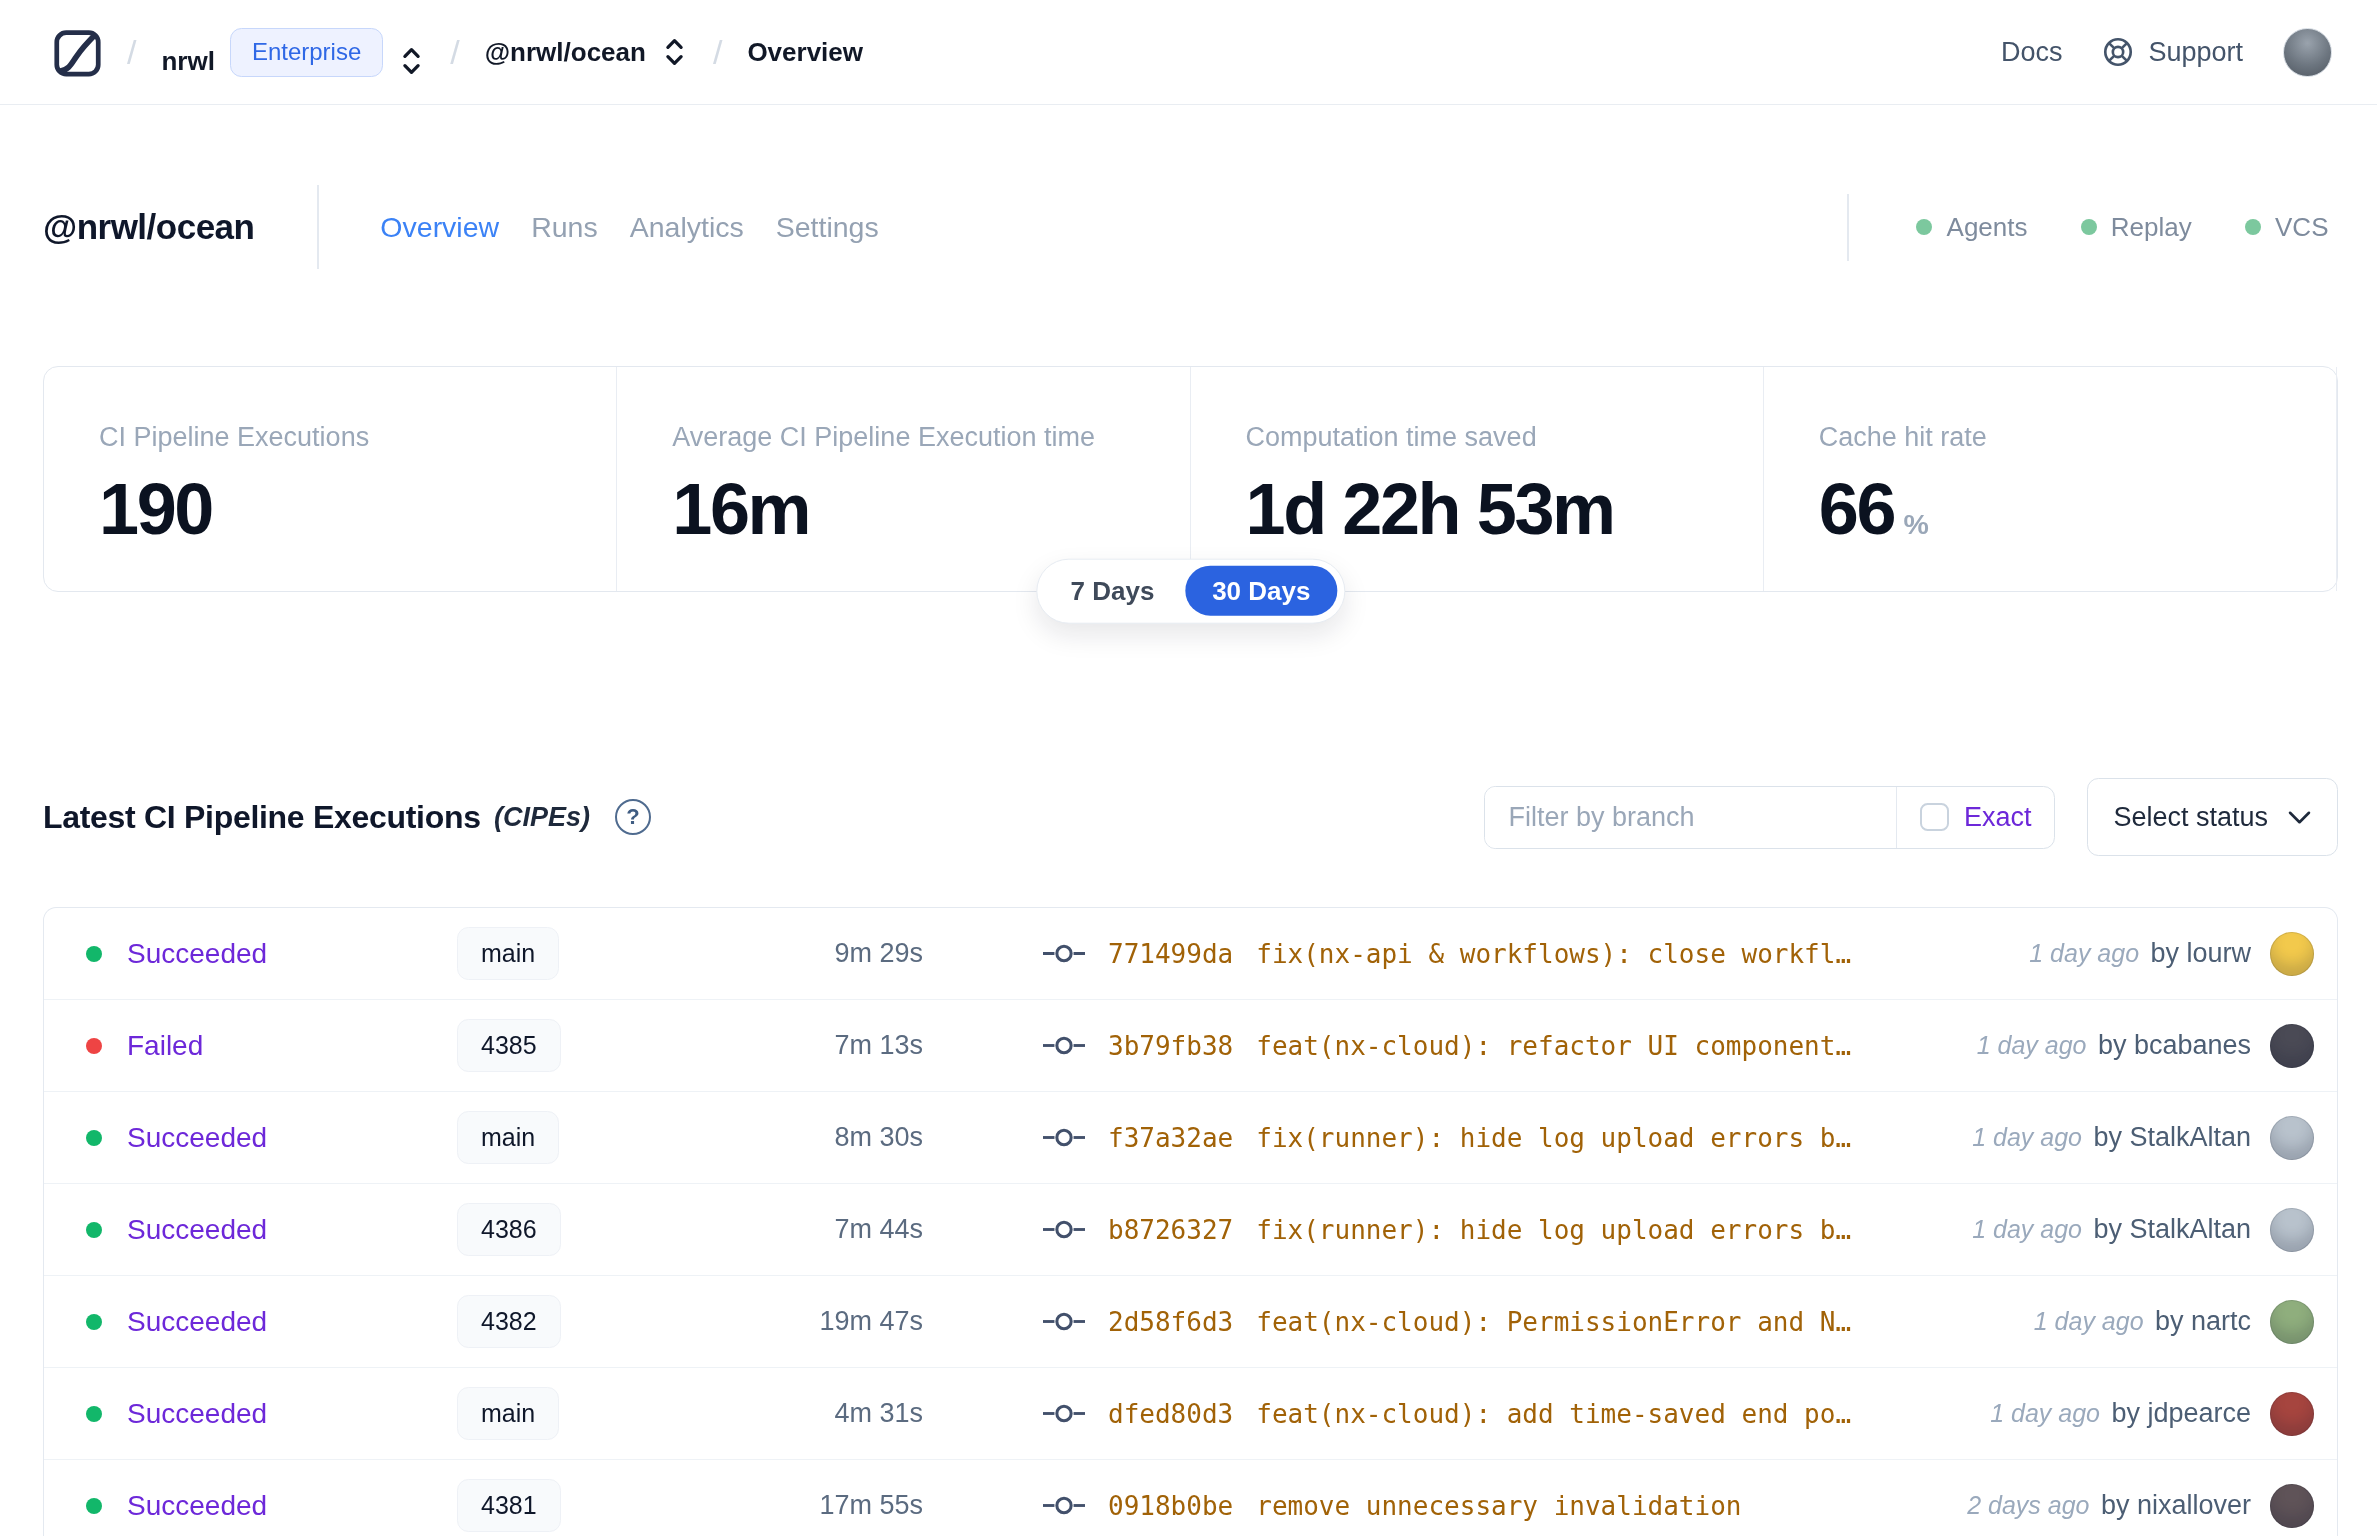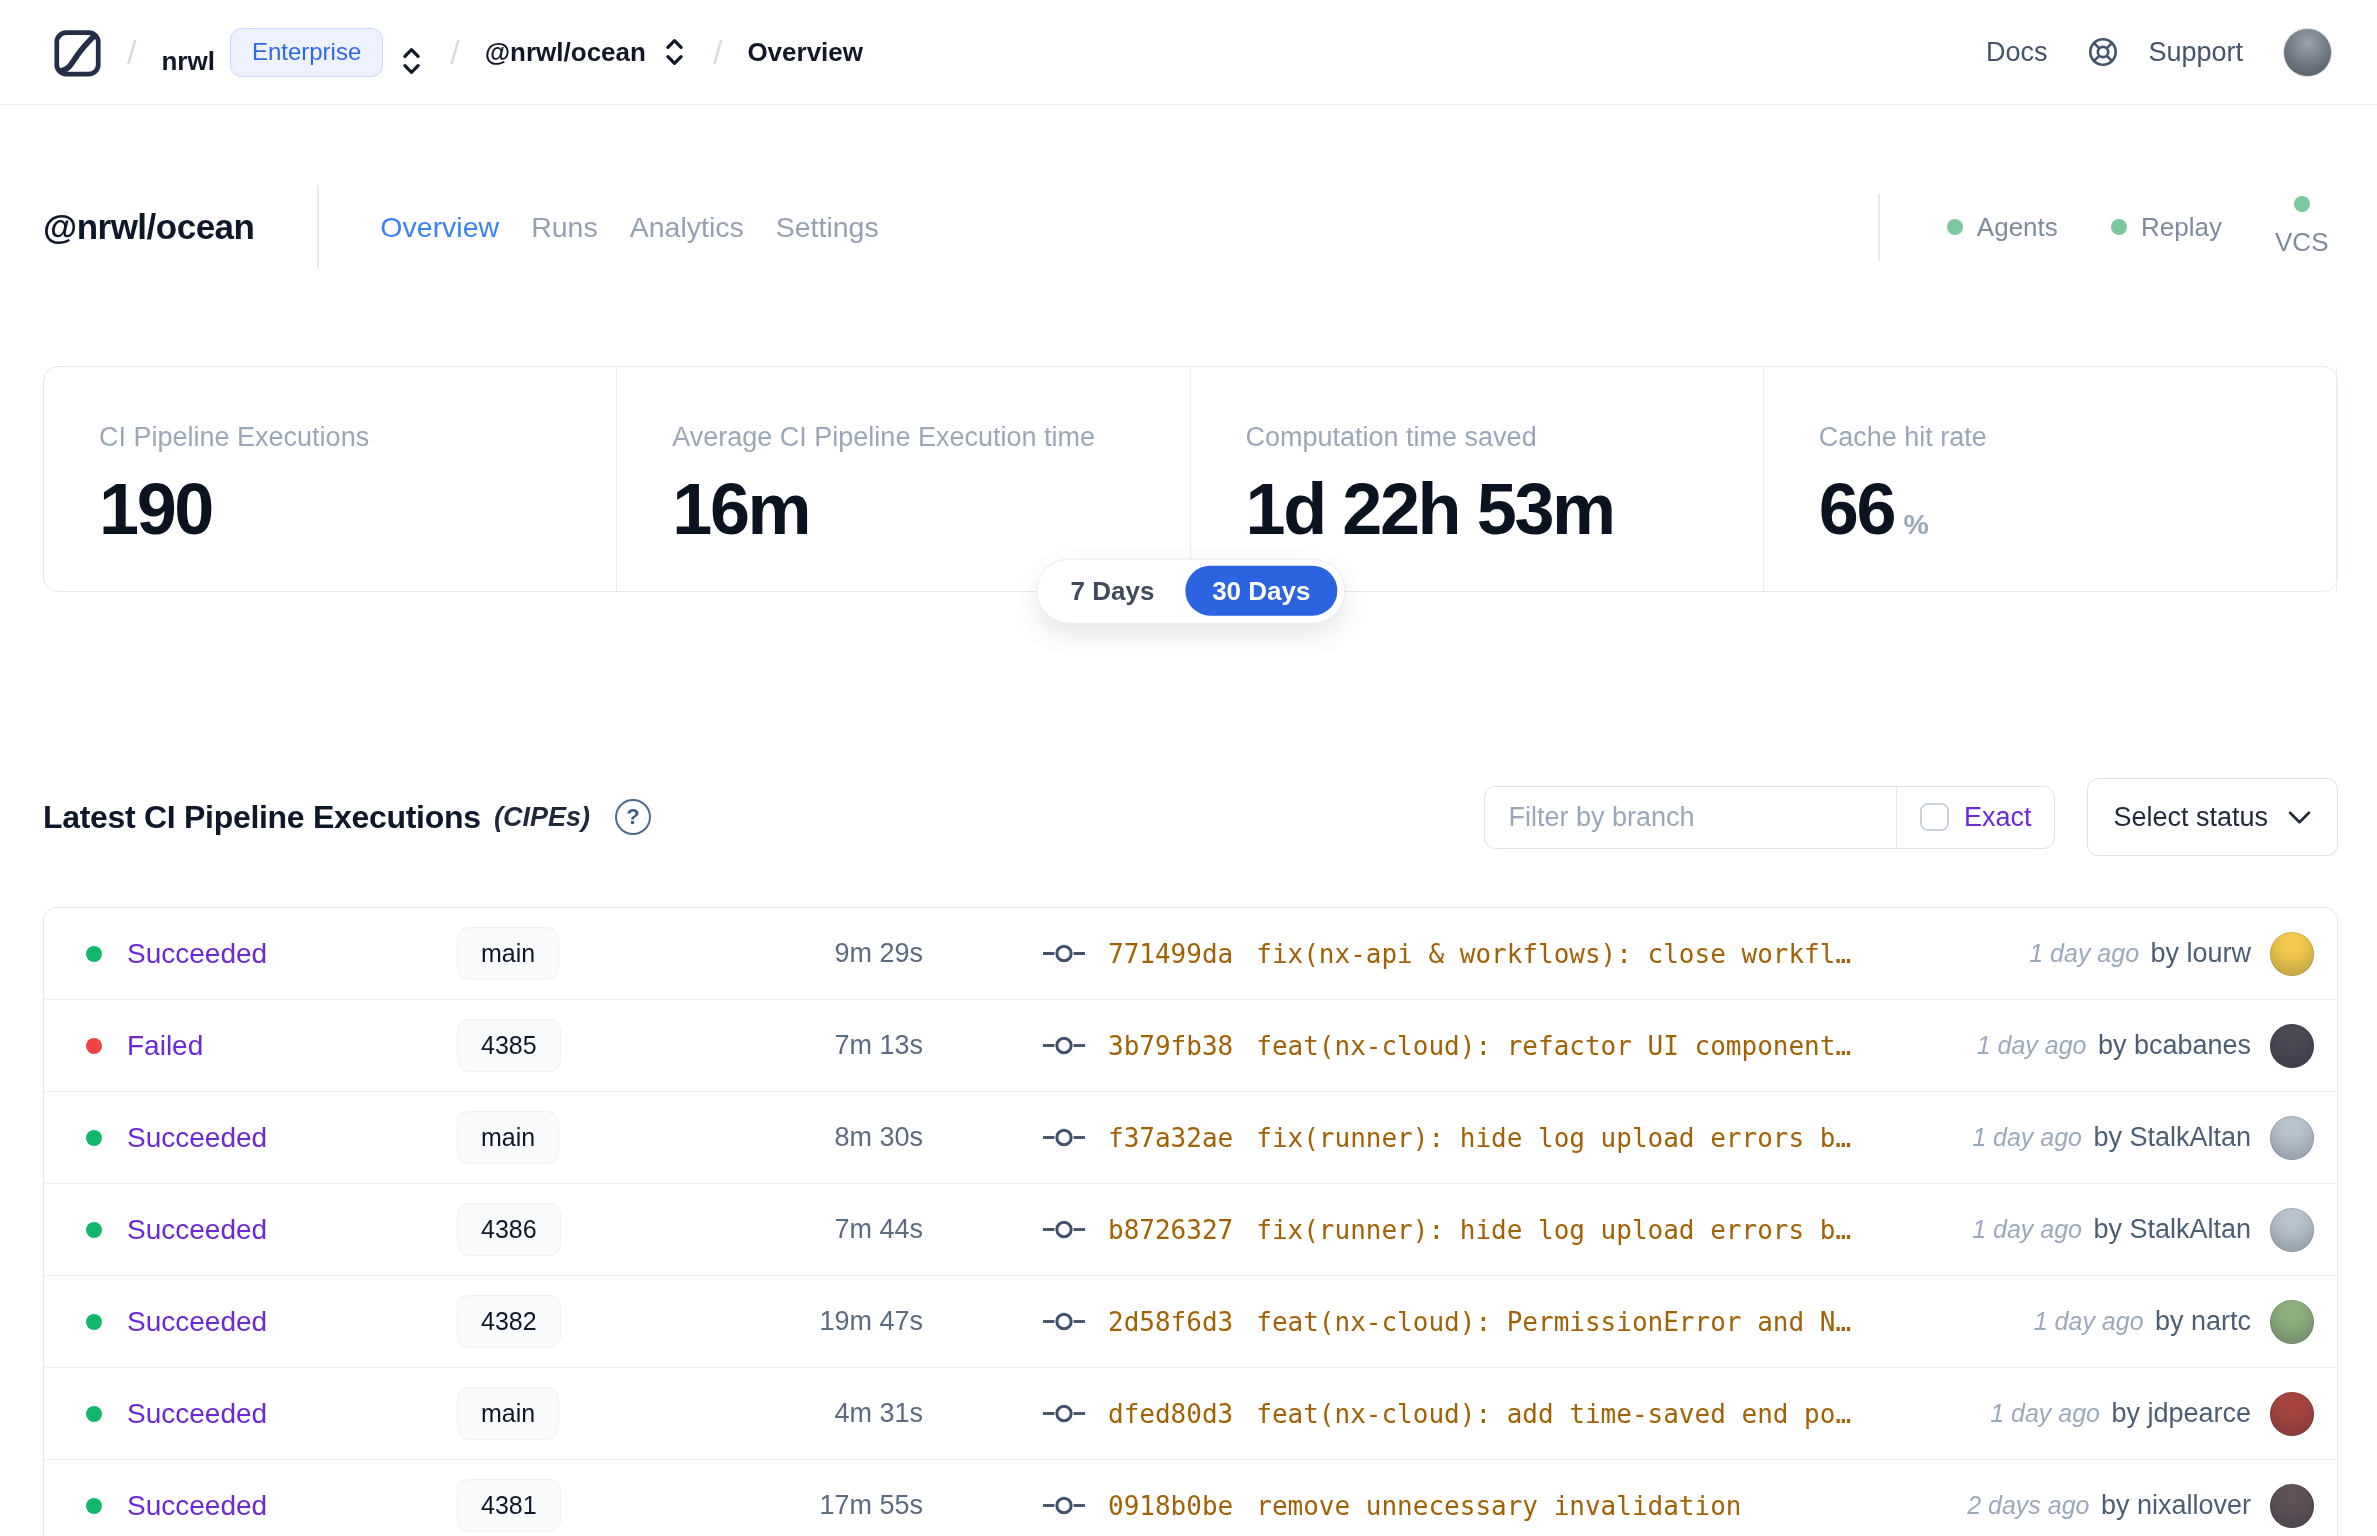--- a/index.html
+++ b/index.html
@@ -13,36 +13,36 @@
   .crumbs { display:flex; align-items:center; gap:25px; }
   .logo { width:49px; height:53px; display:flex; align-items:center; cursor:pointer; }
   .slash { font-size:34px; font-weight:300; color:#d4dbe4; }
   .crumb-txt { font-size:26px; font-weight:600; color:#111827; }
   .ent-badge { background:#eef2ff; border:1.9px solid #c7d7fb; color:#2f68e6;
     font-size:24px; font-weight:500; padding:9.5px 21px; border-radius:11.4px; }
   .updown { display:flex; align-items:center; cursor:pointer; }
   .crumb-group { display:flex; align-items:flex-end; gap:15px; }
   .topbar-right { margin-left:auto; display:flex; align-items:center; gap:40px; }
   .top-link { font-size:27px; font-weight:500; color:#44546a; cursor:pointer; }
-  .support-wrap { display:flex; align-items:center; gap:29px; cursor:pointer; }
+  .support-wrap { display:flex; align-items:center; gap:14px; cursor:pointer; }
   .avatar-lg { width:49px; height:49px; border-radius:50%;
     background:radial-gradient(circle at 50% 30%, #9aa3ad 0%, #6d7680 55%, #4f5760 100%);
     border:1px solid #d7dde4; }
 
   
   .ws-row { margin-top:78px; height:88px; display:flex; align-items:center; padding:0 40px 0 43px; }
   .ws-title { font-size:35px; font-weight:700; color:#0f172a; letter-spacing:-0.5px; }
   .vdiv { width:1.9px; height:84px; background:#e4e9f0; margin:0 61px 0 63px; }
   .ws-tabs { display:flex; align-items:center; gap:32px; }
   .ws-tab { font-size:28.5px; font-weight:500; color:#94a1b2; cursor:pointer; }
   .ws-tab.active { color:#3b82f6; }
   .ws-right { margin-left:auto; display:flex; align-items:center; }
   .vdiv2 { width:1.9px; height:67px; background:#e4e9f0; margin-right:67px; }
   .integration { display:flex; align-items:center; gap:14.3px; margin-right:53px; }
-  .integration:last-child { margin-right:9.5px;flex-direction:column; }
+  .integration:last-child { margin-right:9.5px; }
   .int-dot { width:16px; height:16px; border-radius:50%; background:#7cc89e; }
   .int-label { font-size:26px; color:#7e8b9d; }
 
   
   .stats { position:relative; margin:95px 40px 0 43px; height:226px;
     border:1.9px solid #e3e8ef; border-radius:15px; background:#fff;
     display:grid; grid-template-columns:1fr 1fr 1fr 1fr; }
   .stat-card { padding:55px 0 0 55px; border-right:1.9px solid #e9edf3; }
   .stat-card:last-child { border-right:none; }
   .stat-label { font-size:27px; color:#9aa7b8; font-weight:500; }

